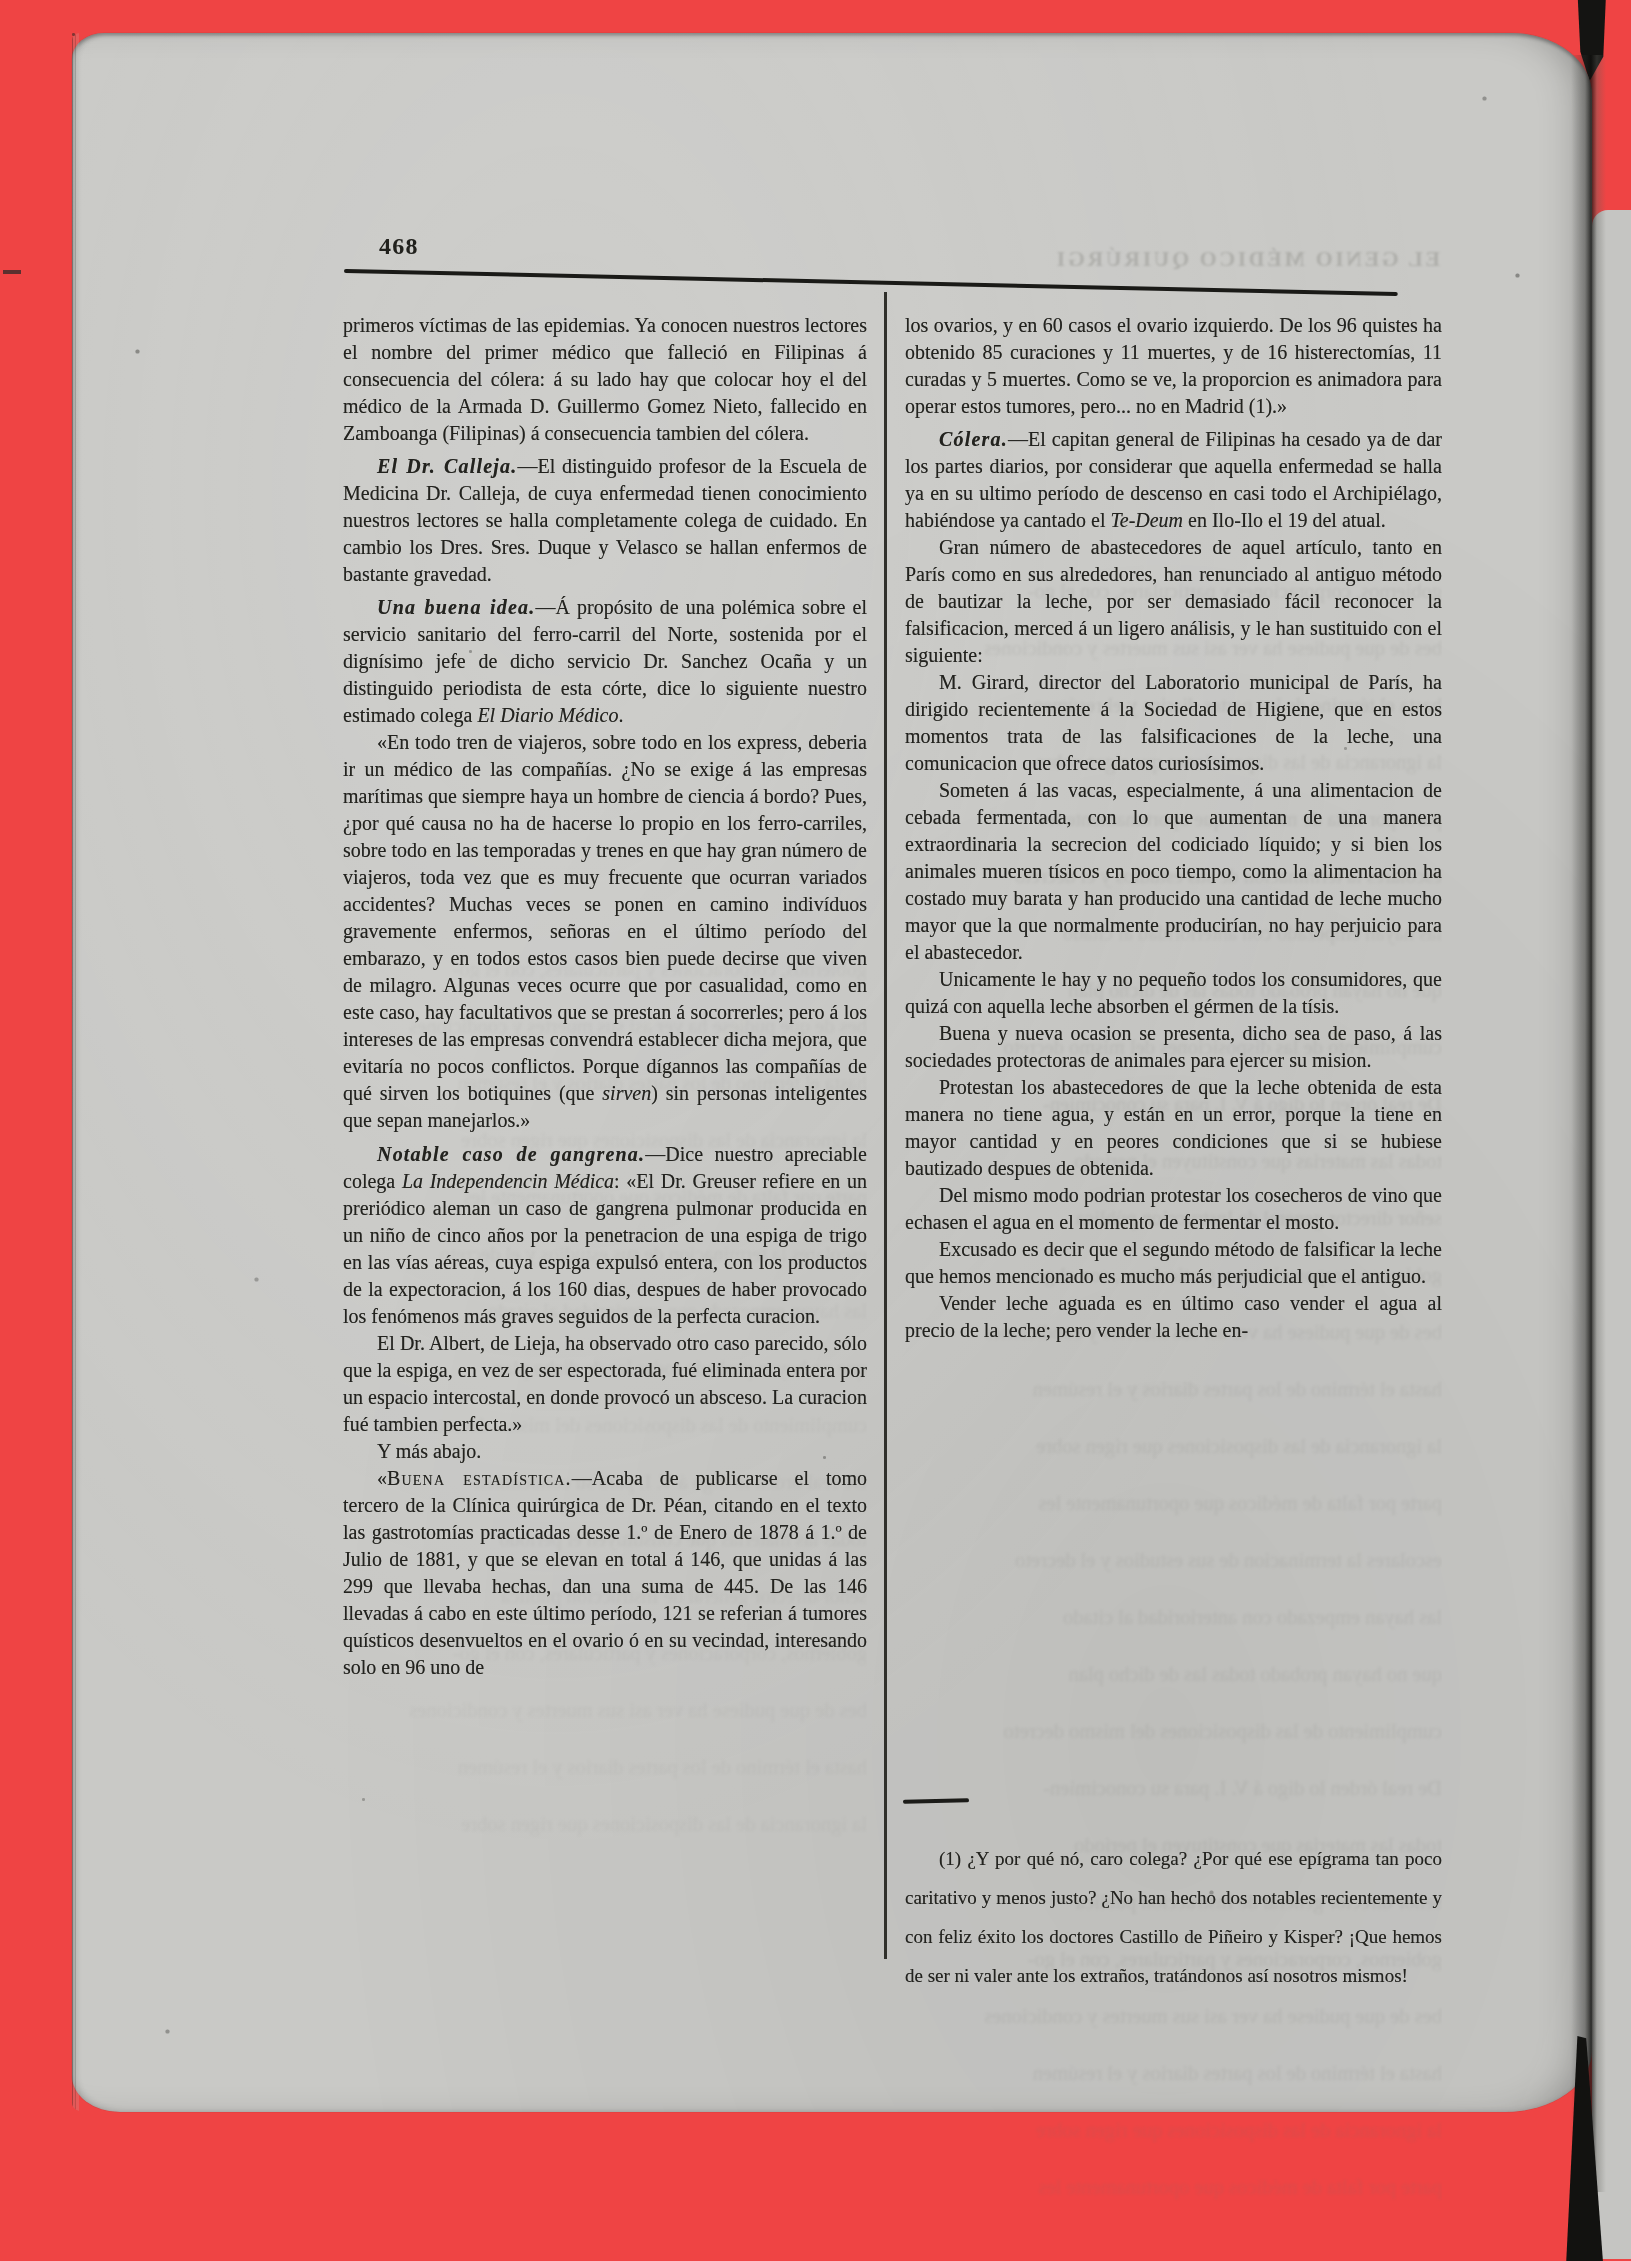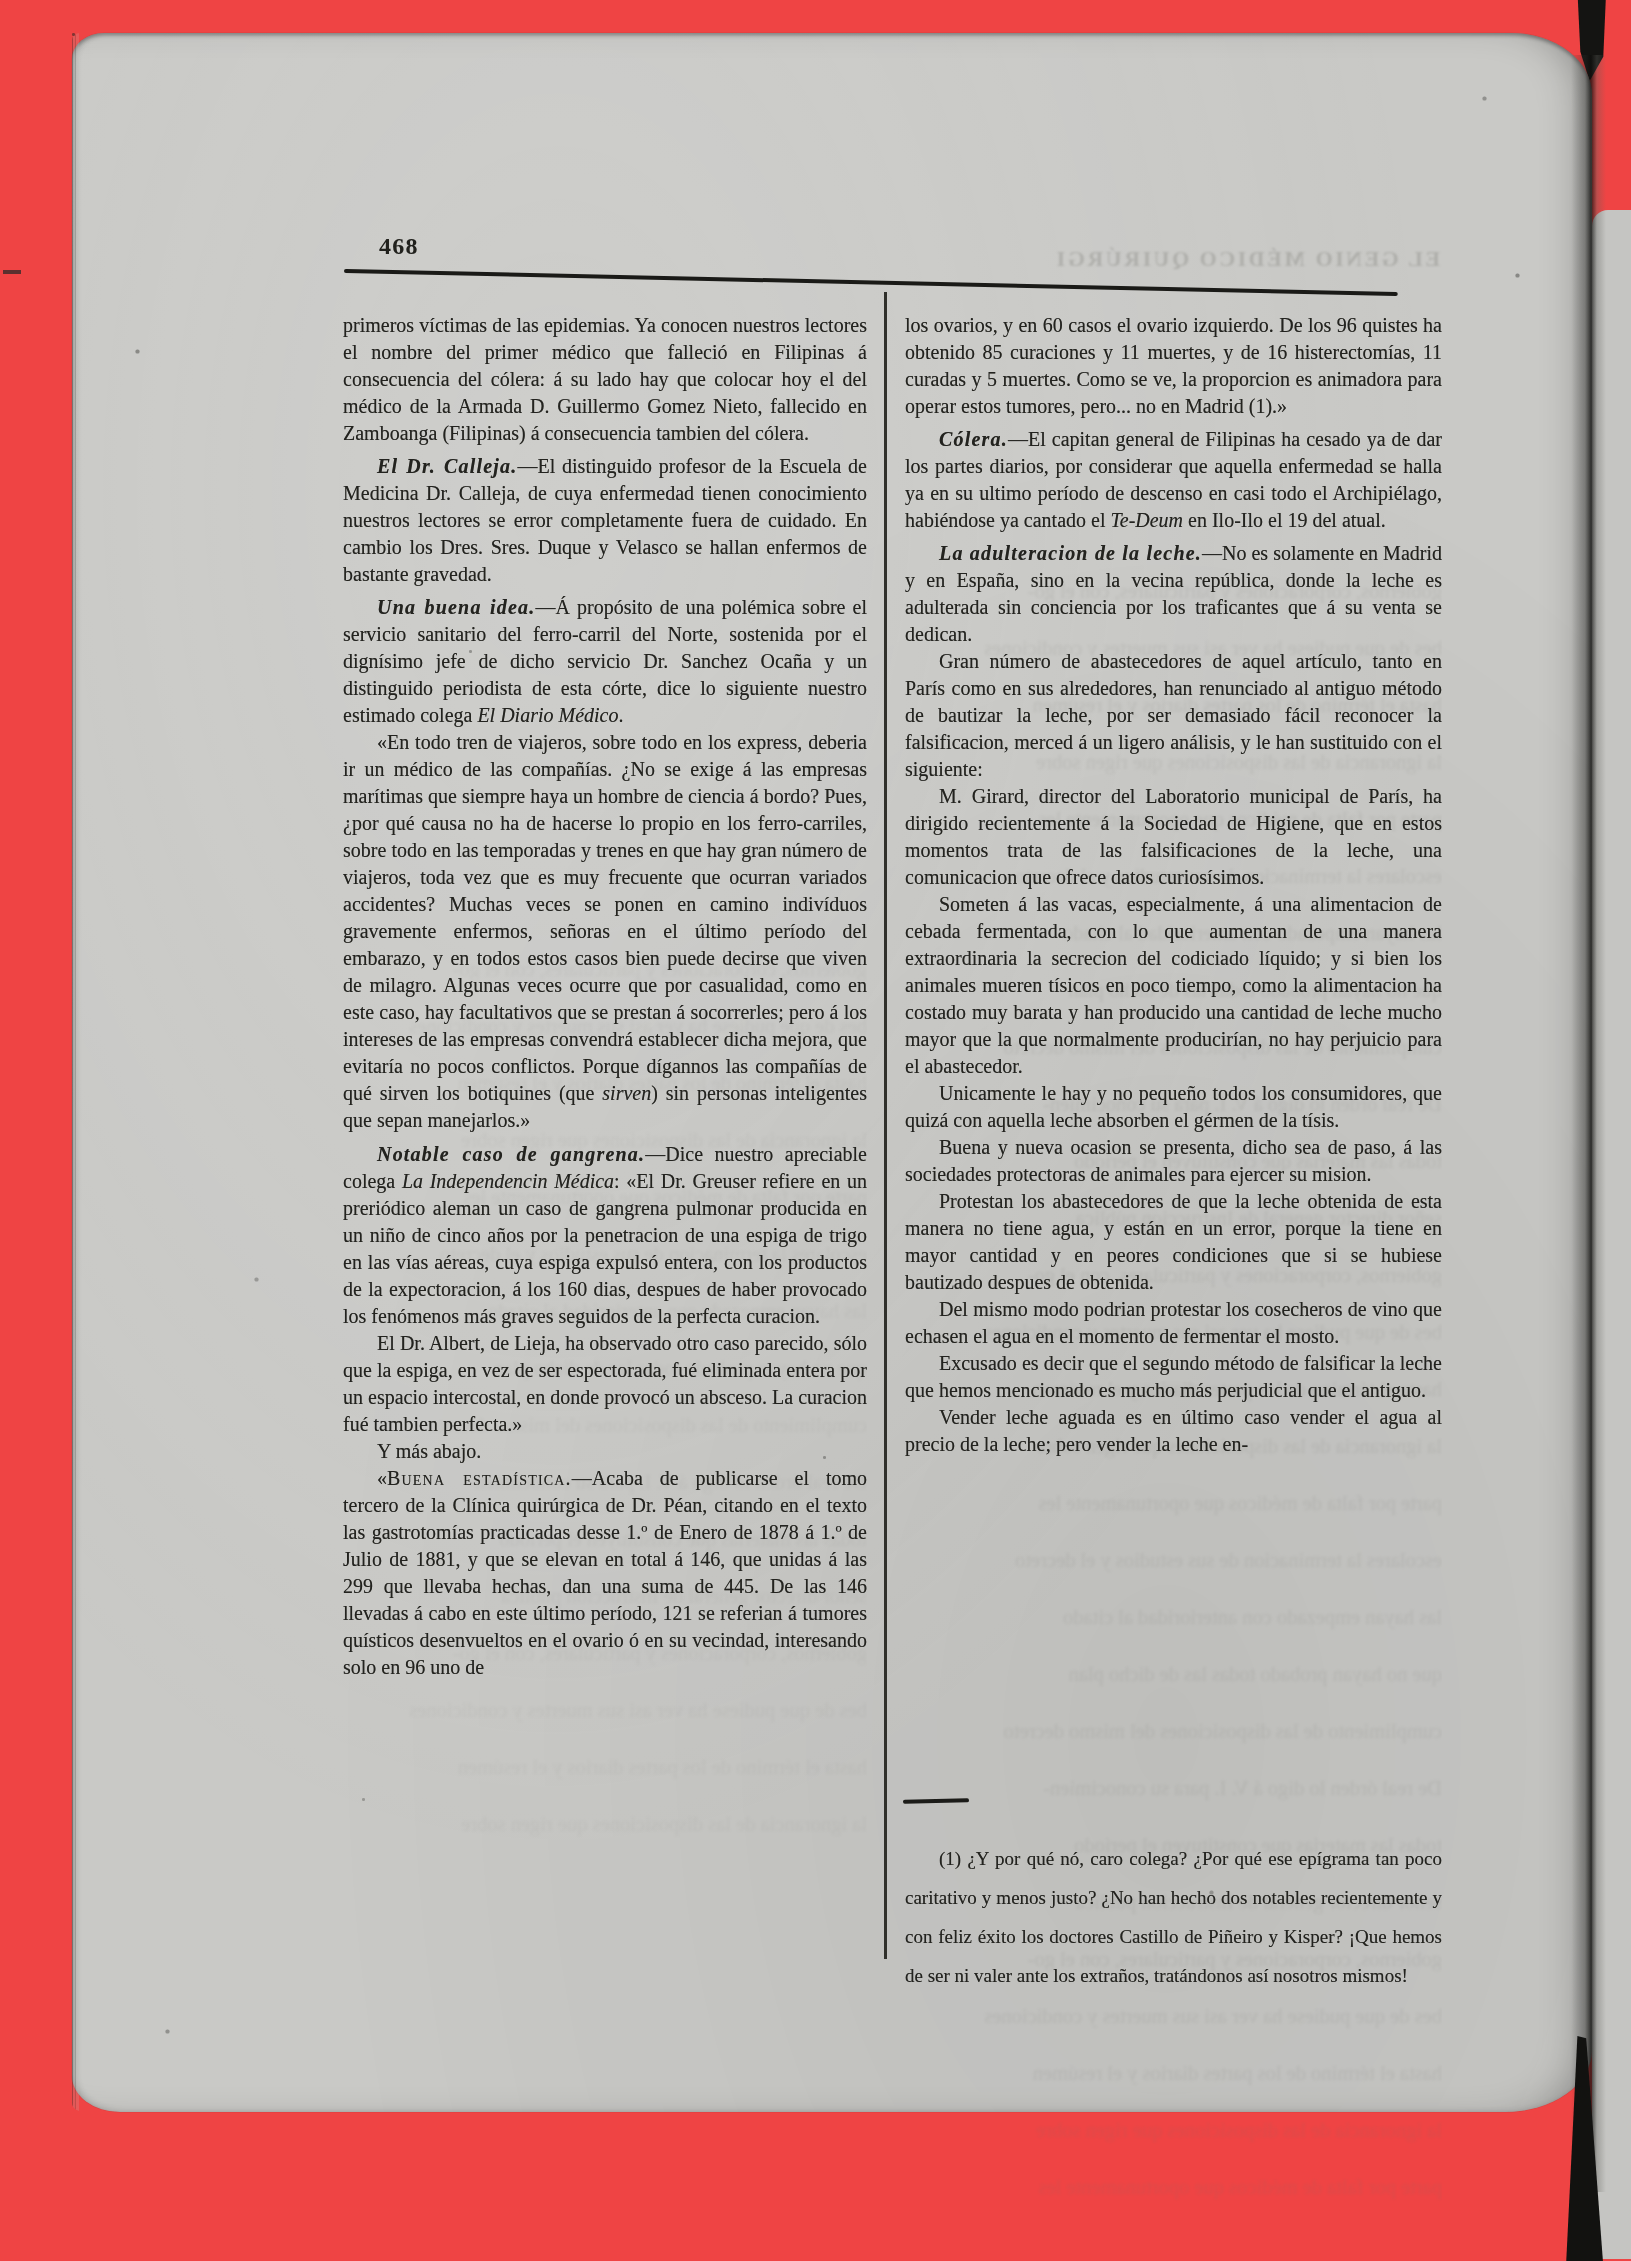--- a/index.html
+++ b/index.html
@@ -134,33 +134,32 @@
             <div class="gl">señor director general de Instruccion pública</div>
             <div class="gl">gobiernos, corporaciones y particulares, con el go-</div>
             <div class="gl">bes de que pudiese ha ver asi sus muertes y condiciones</div>
             <div class="gl">hasta el término de los partes diarios y el resúmen</div>
             <div class="gl">la ignorancia de las disposiciones que rigen sobre</div>
             <div class="gl">parte por falta de médicos que oportunamente les</div>
           </div>
 
         <div class="col col-left">
             <p class="para"><span class="seg">primeros víctimas de las epidemias. Ya conocen nuestros lectores el nombre del primer médico que falleció en Filipinas á consecuencia del cólera: á su lado hay que colocar hoy el del médico de la Armada D. Guillermo Gomez Nieto, fallecido en Zamboanga (Filipinas) á consecuencia tambien del cólera.</span></p>
-            <p class="para section"><span class="lead-heading">El Dr. Calleja.</span><span class="seg">—El distinguido profesor de la Escuela de Medicina Dr. Calleja, de cuya enfermedad tienen conocimiento nuestros lectores se error completamente fuera de cuidado. En cambio los Dres. Sres. Duque y Velasco se hallan enfermos de bastante gravedad.</span></p>
+            <p class="para section"><span class="lead-heading">El Dr. Calleja.</span><span class="seg">—El distinguido profesor de la Escuela de Medicina Dr. Calleja, de cuya enfermedad tienen conocimiento nuestros lectores se halla completamente colega de cuidado. En cambio los Dres. Sres. Duque y Velasco se hallan enfermos de bastante gravedad.</span></p>
             <p class="para section"><span class="lead-heading">Una buena idea.</span><span class="seg">—Á propósito de una polémica sobre el servicio sanitario del ferro-carril del Norte, sostenida por el dignísimo jefe de dicho servicio Dr. Sanchez Ocaña y un distinguido periodista de esta córte, dice lo siguiente nuestro estimado colega </span><span class="seg-i">El Diario Médico</span><span class="seg">.</span></p>
             <p class="para indent"><span class="seg">«En todo tren de viajeros, sobre todo en los express, deberia ir un médico de las compañías. ¿No se exige á las empresas marítimas que siempre haya un hombre de ciencia á bordo? Pues, ¿por qué causa no ha de hacerse lo propio en los ferro-carriles, sobre todo en las temporadas y trenes en que hay gran número de viajeros, toda vez que es muy frecuente que ocurran variados accidentes? Muchas veces se ponen en camino indivíduos gravemente enfermos, señoras en el último período del embarazo, y en todos estos casos bien puede decirse que viven de milagro. Algunas veces ocurre que por casualidad, como en este caso, hay facultativos que se prestan á socorrerles; pero á los intereses de las empresas convendrá establecer dicha mejora, que evitaría no pocos conflictos. Porque dígannos las compañías de qué sirven los botiquines (que </span><span class="seg-i">sirven</span><span class="seg">) sin personas inteligentes que sepan manejarlos.»</span></p>
             <p class="para section"><span class="lead-heading">Notable caso de gangrena.</span><span class="seg">—Dice nuestro apreciable colega </span><span class="seg-i">La Independencin Médica</span><span class="seg">: «El Dr. Greuser refiere en un preriódico aleman un caso de gangrena pulmonar producida en un niño de cinco años por la penetracion de una espiga de trigo en las vías aéreas, cuya espiga expulsó entera, con los productos de la expectoracion, á los 160 dias, despues de haber provocado los fenómenos más graves seguidos de la perfecta curacion.</span></p>
             <p class="para indent"><span class="seg">El Dr. Albert, de Lieja, ha observado otro caso parecido, sólo que la espiga, en vez de ser espectorada, fué eliminada entera por un espacio intercostal, en donde provocó un absceso. La curacion fué tambien perfecta.»</span></p>
             <p class="para indent"><span class="seg">Y más abajo.</span></p>
             <p class="para indent"><span class="seg">«</span><span class="seg-sc">Buena estadística.</span><span class="seg">—Acaba de publicarse el tomo tercero de la Clínica quirúrgica de Dr. Péan, citando en el texto las gastrotomías practicadas desse 1.º de Enero de 1878 á 1.º de Julio de 1881, y que se elevan en total á 146, que unidas á las 299 que llevaba hechas, dan una suma de 445. De las 146 llevadas á cabo en este último período, 121 se referian á tumores quísticos desenvueltos en el ovario ó en su vecindad, interesando solo en 96 uno de</span></p>
           </div>
         <div class="divider"></div>
         <div class="col col-right">
             <p class="para"><span class="seg">los ovarios, y en 60 casos el ovario izquierdo. De los 96 quistes ha obtenido 85 curaciones y 11 muertes, y de 16 histerectomías, 11 curadas y 5 muertes. Como se ve, la proporcion es animadora para operar estos tumores, pero... no en Madrid (1).»</span></p>
             <p class="para section"><span class="lead-heading">Cólera.</span><span class="seg">—El capitan general de Filipinas ha cesado ya de dar los partes diarios, por considerar que aquella enfermedad se halla ya en su ultimo período de descenso en casi todo el Archipiélago, habiéndose ya cantado el </span><span class="seg-i">Te-Deum</span><span class="seg"> en Ilo-Ilo el 19 del atual.</span></p>
-            <p class="para section"><span class="lead-heading">La adulteracion de la leche.</span><span class="seg">—No es solamente en Madrid y en España, sino en la vecina república, donde la leche es adulterada sin conciencia por los traficantes que á su venta se dedican.</span></p>
             <p class="para indent"><span class="seg">Gran número de abastecedores de aquel artículo, tanto en París como en sus alrededores, han renunciado al antiguo método de bautizar la leche, por ser demasiado fácil reconocer la falsificacion, merced á un ligero análisis, y le han sustituido con el siguiente:</span></p>
             <p class="para indent"><span class="seg">M. Girard, director del Laboratorio municipal de París, ha dirigido recientemente á la Sociedad de Higiene, que en estos momentos trata de las falsificaciones de la leche, una comunicacion que ofrece datos curiosísimos.</span></p>
             <p class="para indent"><span class="seg">Someten á las vacas, especialmente, á una alimentacion de cebada fermentada, con lo que aumentan de una manera extraordinaria la secrecion del codiciado líquido; y si bien los animales mueren tísicos en poco tiempo, como la alimentacion ha costado muy barata y han producido una cantidad de leche mucho mayor que la que normalmente producirían, no hay perjuicio para el abastecedor.</span></p>
             <p class="para indent"><span class="seg">Unicamente le hay y no pequeño todos los consumidores, que quizá con aquella leche absorben el gérmen de la tísis.</span></p>
             <p class="para indent"><span class="seg">Buena y nueva ocasion se presenta, dicho sea de paso, á las sociedades protectoras de animales para ejercer su mision.</span></p>
             <p class="para indent"><span class="seg">Protestan los abastecedores de que la leche obtenida de esta manera no tiene agua, y están en un error, porque la tiene en mayor cantidad y en peores condiciones que si se hubiese bautizado despues de obtenida.</span></p>
             <p class="para indent"><span class="seg">Del mismo modo podrian protestar los cosecheros de vino que echasen el agua en el momento de fermentar el mosto.</span></p>
             <p class="para indent"><span class="seg">Excusado es decir que el segundo método de falsificar la leche que hemos mencionado es mucho más perjudicial que el antiguo.</span></p>
             <p class="para indent"><span class="seg">Vender leche aguada es en último caso vender el agua al precio de la leche; pero vender la leche en-</span></p>
           </div>

